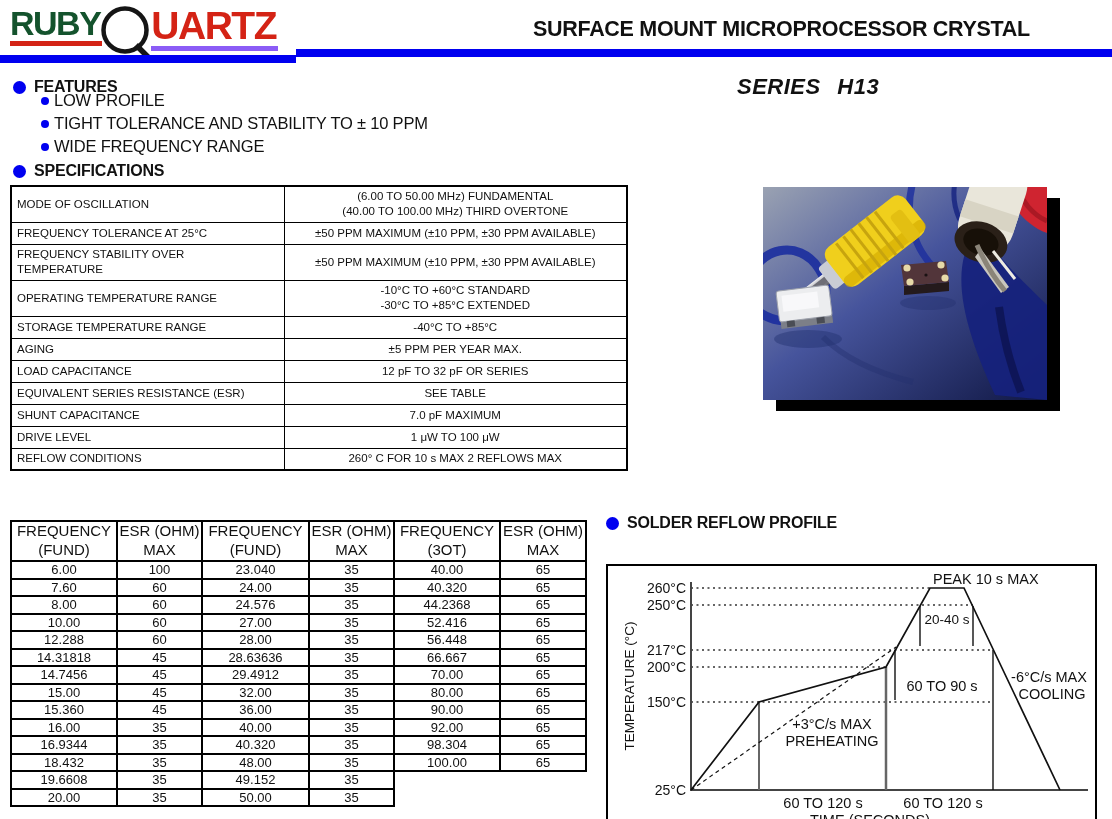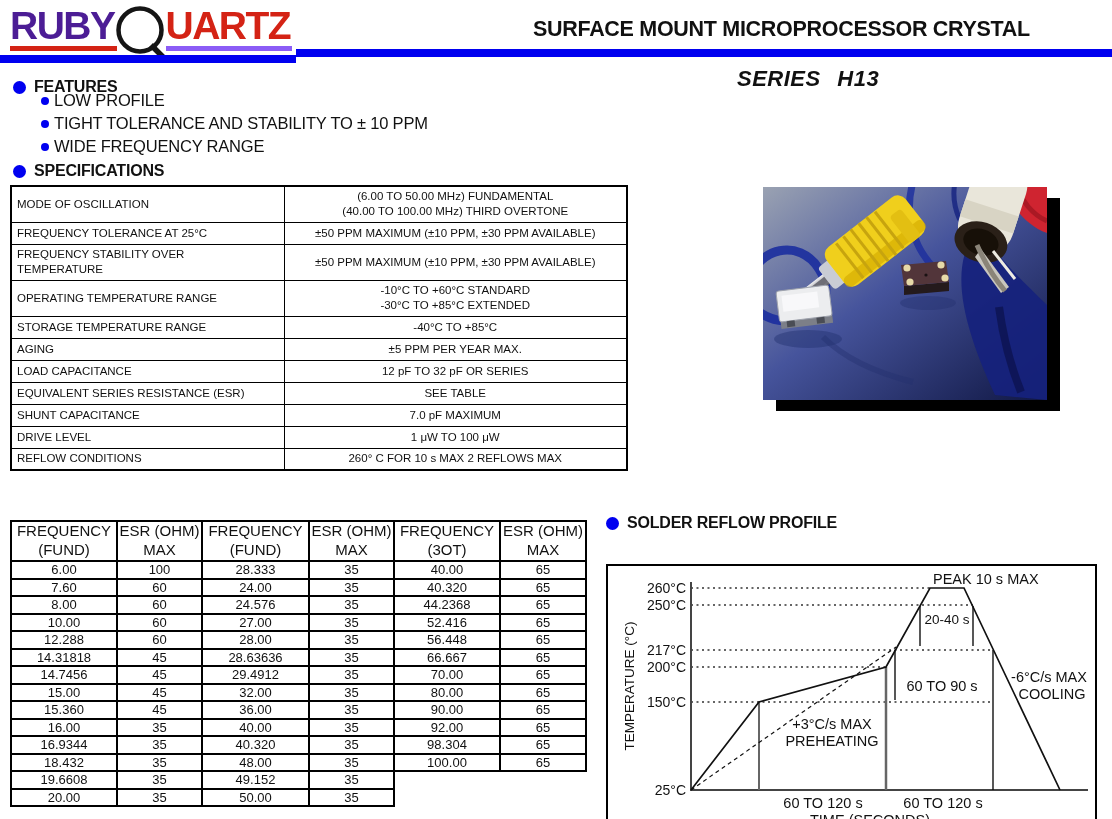--- a/index.html
+++ b/index.html
@@ -1,30 +1,30 @@
 <!DOCTYPE html>
 <html><head>
 <meta charset="utf-8">
 <style>
   * { margin:0; padding:0; box-sizing:border-box; }
   body { background:#fff; font-family:"Liberation Sans", sans-serif; color:#111; }
   #page { position:relative; width:1112px; height:819px; background:#fff; overflow:hidden; }
 
   
   .logo { position:absolute; left:10px; top:4px; display:flex; align-items:flex-start; }
-  .logo-ruby { font-size:39px; font-weight:bold; letter-spacing:-1.5px; line-height:1;
-               padding:2px 2px 1px 0; border-bottom:5px solid #d42315; color:#4c1d95; }
+  .logo-ruby { font-size:34px; font-weight:bold; letter-spacing:-1.5px; line-height:1;
+               padding:2px 2px 1px 0; border-bottom:5px solid #d42315; color:#14532d; }
   .logo-q { width:56px; height:58px; margin:0 -3px 0 -4px; }
   .logo-uartz { font-size:39px; font-weight:bold; letter-spacing:-1.5px; line-height:1;
                 padding:2px 2px 1px 0; border-bottom:5px solid #8b5cf6; color:#d42315; }
   .doc-title { position:absolute; left:533px; top:17px; width:575px; font-size:21.5px;
                font-weight:bold; letter-spacing:-0.3px; white-space:nowrap; }
   .bar-left  { position:absolute; left:0; top:55px; width:296px; height:8px; background:#0000f0; }
   .bar-right { position:absolute; left:296px; top:49px; width:816px; height:8px; background:#0000f0; }
-  .series { position:absolute; left:737px; top:66px; font-size:22px; font-weight:bold;
+  .series { position:absolute; left:737px; top:74px; font-size:22px; font-weight:bold;
             font-style:italic; word-spacing:10px; letter-spacing:0.5px; }
 
   
   .sec-head { position:absolute; display:flex; align-items:center; }
   .dot-lg { width:13px; height:13px; border-radius:50%; background:#0000f0; margin-right:8px; flex:none; }
   .dot-sm { width:8px; height:8px; border-radius:50%; background:#0000f0; margin-right:5px; flex:none; }
   .sec-head .txt { font-size:16px; font-weight:bold; letter-spacing:-0.2px; }
   .feat-item { position:absolute; display:flex; align-items:center; left:41px; }
   .feat-item .txt { font-size:16.5px; letter-spacing:-0.2px; }
 
@@ -247,21 +247,21 @@
       <th>ESR (OHM)
 MAX</th>
       <th>FREQUENCY
 (3OT)</th>
       <th>ESR (OHM)
 MAX</th>
     </tr>
     <tr>
           <td>6.00</td>
           <td>100</td>
-          <td>28.333</td>
+          <td>23.040</td>
           <td>35</td>
           <td>40.00</td>
           <td>65</td>
         </tr>
     <tr>
           <td>7.60</td>
           <td>60</td>
           <td>24.00</td>
           <td>35</td>
           <td>40.320</td>

